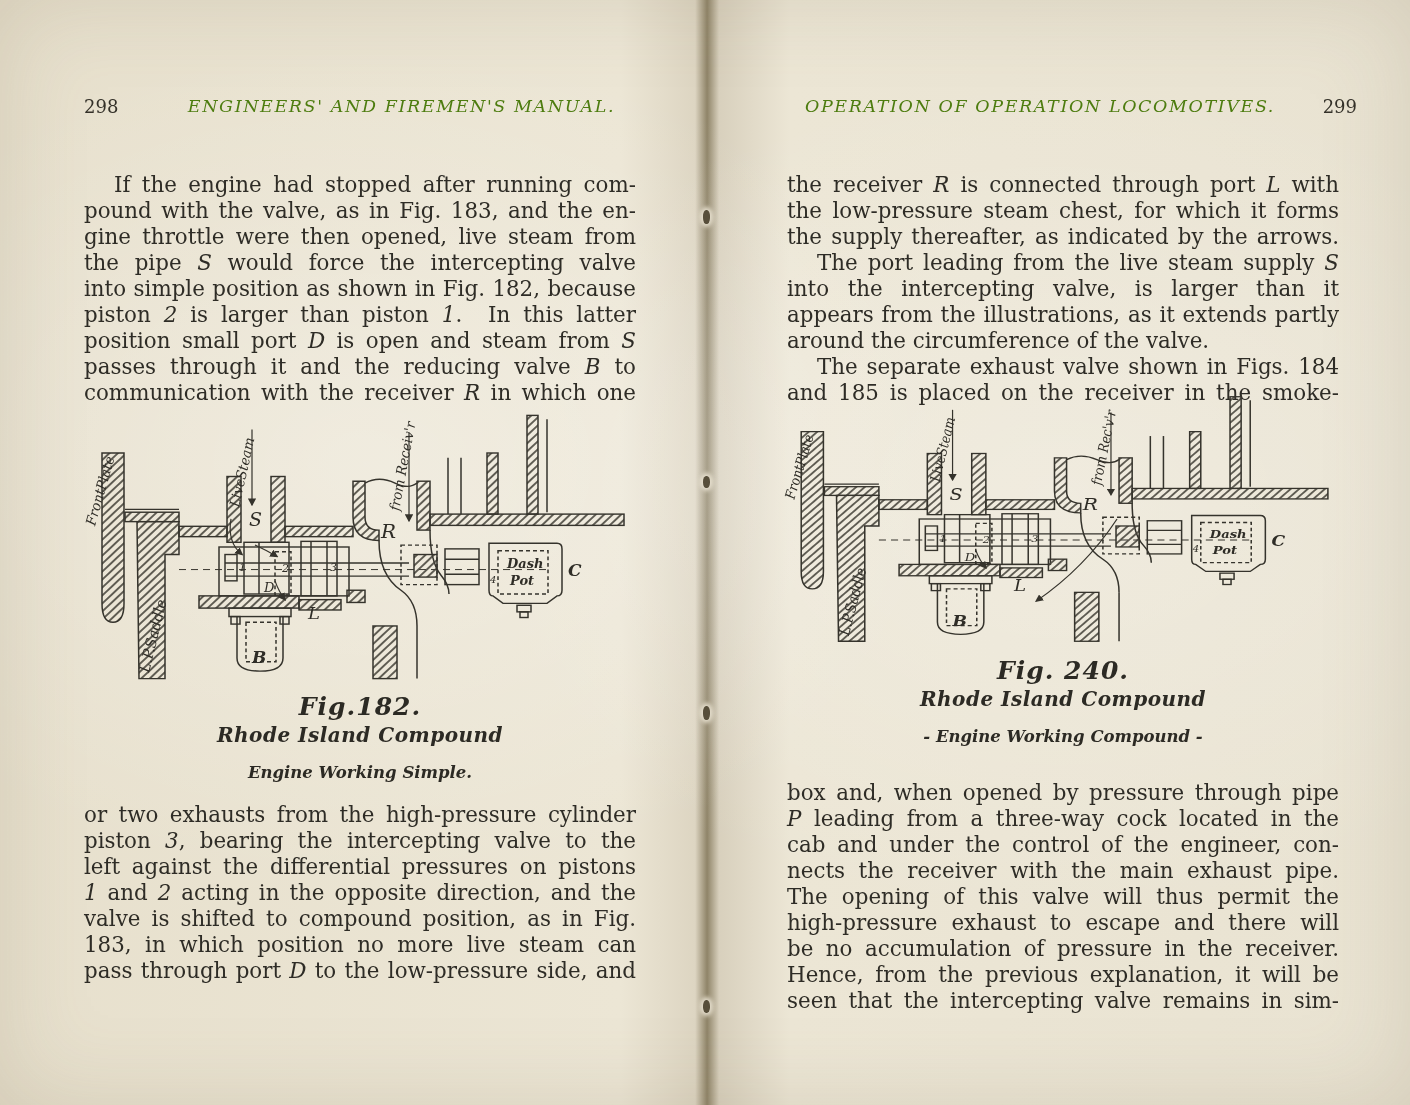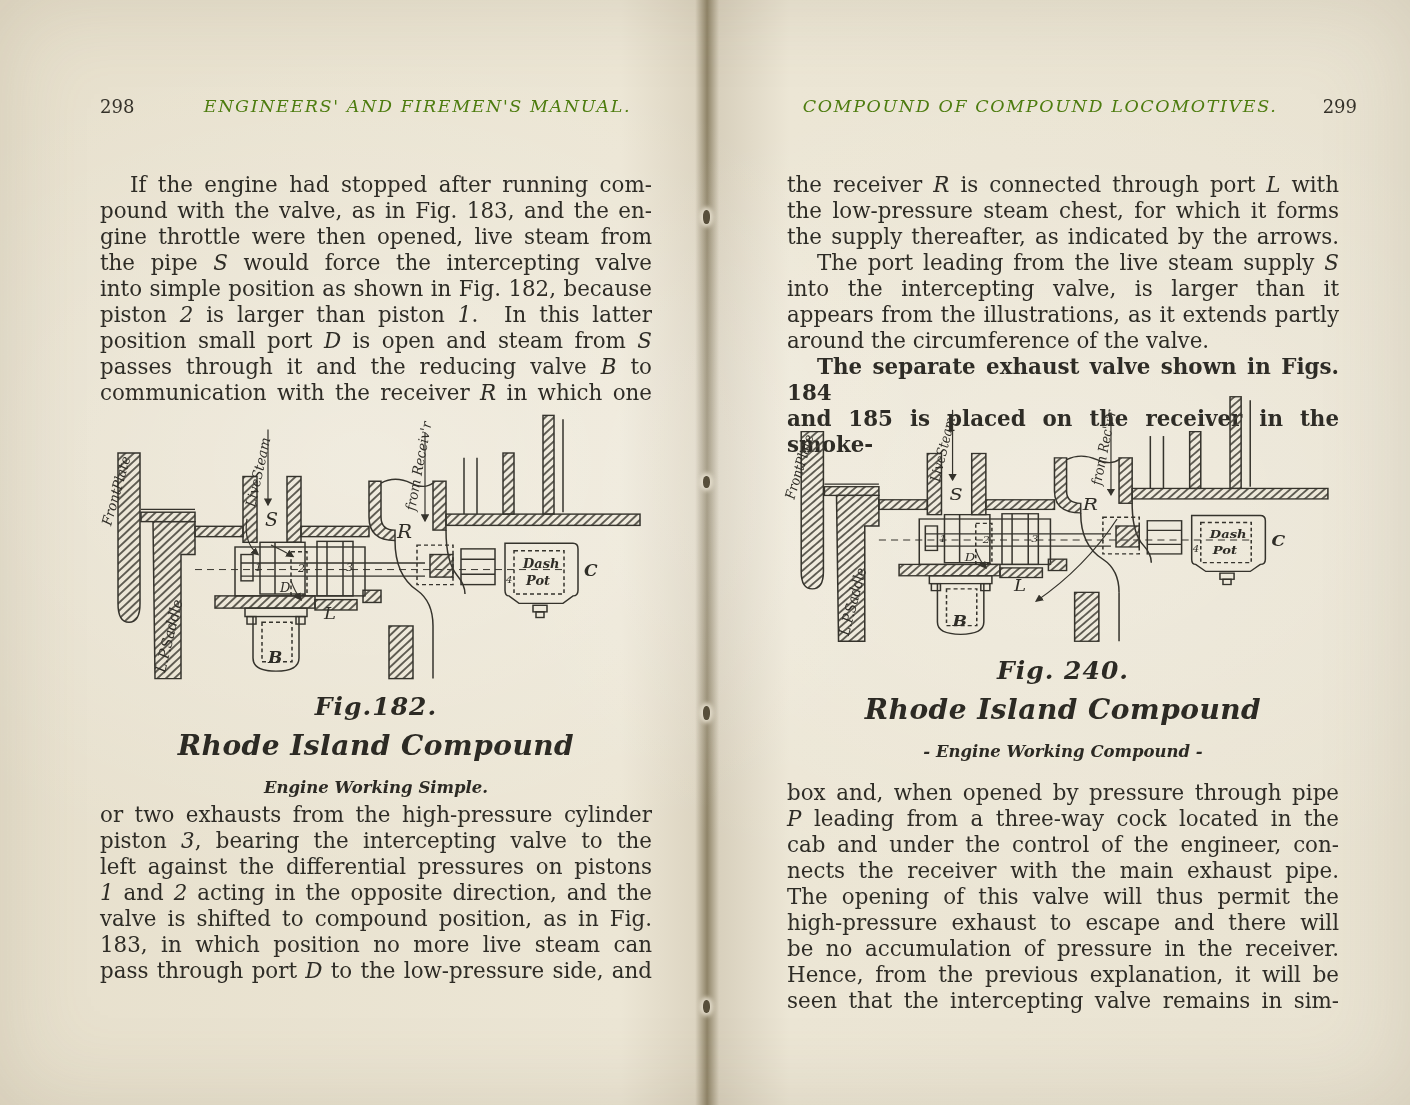--- a/index.html
+++ b/index.html
@@ -15,21 +15,21 @@
     background:
       radial-gradient(ellipse 60% 55% at 26% 42%, rgba(255,255,255,.30), rgba(255,255,255,0) 70%),
       radial-gradient(ellipse 60% 55% at 75% 45%, rgba(255,255,255,.26), rgba(255,255,255,0) 70%),
       linear-gradient(to right,
         #e7e0cd 0%, #ece6d5 44%, #ddd5c2 49.3%, #8f8468 50.15%, #d8d0bd 51%, #ece6d5 56%, #e9e3d2 100%);
     box-shadow: inset 0 0 90px rgba(120,105,75,.18);
   }
   .stitch { position:absolute; left:703px; width:7px; background:#574e3a; border-radius:45%;
             box-shadow:0 0 4px 3px rgba(236,230,213,.9); }
   .page { position:absolute; top:0; width:640px; height:1105px; }
-  #left-page  { left:70px; }
+  #left-page  { left:54px; }
   #right-page { left:755px; }
 
   .header-row { position:absolute; top:96px; left:30px; right:30px; height:24px; font-size:17.5px; }
   .running-head { position:absolute; left:0; right:0; text-align:center;
                   font-style:italic; letter-spacing:1.6px; color:#4d7c0f; }
   .folio { position:absolute; font-size:18px; color:#343129; }
   #left-page .folio { left:0; }
   #left-page .running-head { left:55px; right:0; }
   #right-page .folio { right:8px; }
   #right-page .running-head { left:0; right:70px; }
@@ -38,21 +38,21 @@
   #right-page .para { left:32px; }
   .line { text-align:justify; text-align-last:justify; white-space:normal; }
   .endpara .line.last { text-align-last:left; }
   .indent .line:first-child { text-indent:30px; }
   .para i { font-style:italic; }
 
   .fig-wrap { position:absolute; }
   .fig-caption { position:absolute; width:552px; text-align:center;
                  font-style:italic; font-weight:bold; color:#2c2a24; }
   .fig-num   { font-size:25px; letter-spacing:1px; }
-  .fig-title { font-size:28px; letter-spacing:.5px; margin-top:8px; }
+  .fig-title { font-size:20px; letter-spacing:.5px; margin-top:2px; }
   .fig-sub   { font-size:16.5px; margin-top:16px; }
 
   svg text { font-family:"DejaVu Serif", serif; font-style:italic; fill:#2f2d27; }
 </style>
 </head>
 <body>
 
 <div class="paper"></div>
 <div class="stitch" style="top:210px;height:14px;"></div>
 <div class="stitch" style="top:476px;height:12px;"></div>
@@ -176,36 +176,36 @@
       <div class="line">left against the differential pressures on pistons</div>
       <div class="line"><i>1</i> and <i>2</i> acting in the opposite direction, and the</div>
       <div class="line">valve is shifted to compound position, as in Fig.</div>
       <div class="line">183, in which position no more live steam can</div>
       <div class="line last">pass through port <i>D</i> to the low-pressure side, and</div>
     </div>
 </div>
 
 <div class="page" id="right-page">
   <div class="header-row">
-    <span class="running-head">COMPOUND OF COMPOUND LOCOMOTIVES.</span>
+    <span class="running-head">OPERATION OF OPERATION LOCOMOTIVES.</span>
     <span class="folio">299</span>
   </div>
 
   <div class="para" style="top:144px;">
       <div class="line">the receiver <i>R</i> is connected through port <i>L</i> with</div>
       <div class="line">the low-pressure steam chest, for which it forms</div>
       <div class="line last">the supply thereafter, as indicated by the arrows.</div>
     </div>
   <div class="para indent endpara" style="top:222px;">
       <div class="line">The port leading from the live steam supply <i>S</i></div>
       <div class="line">into the intercepting valve, is larger than it</div>
       <div class="line">appears from the illustrations, as it extends partly</div>
       <div class="line last">around the circumference of the valve.</div>
     </div>
-  <div class="para indent" style="top:326px;font-weight:bold;">
+  <div class="para indent" style="top:326px;">
       <div class="line">The separate exhaust valve shown in Figs. 184</div>
       <div class="line last">and 185 is placed on the receiver in the smoke-</div>
     </div>
 
   <div class="fig-wrap" style="top:388px; left:23px;">
     <svg width="560" height="262" viewBox="0 0 555 300" preserveAspectRatio="none">
       <defs>
         <pattern id="hB" patternUnits="userSpaceOnUse" width="6" height="6" patternTransform="rotate(45)">
           <line x1="3" y1="0" x2="3" y2="6" stroke="#45433a" stroke-width="1.7"></line>
         </pattern>

